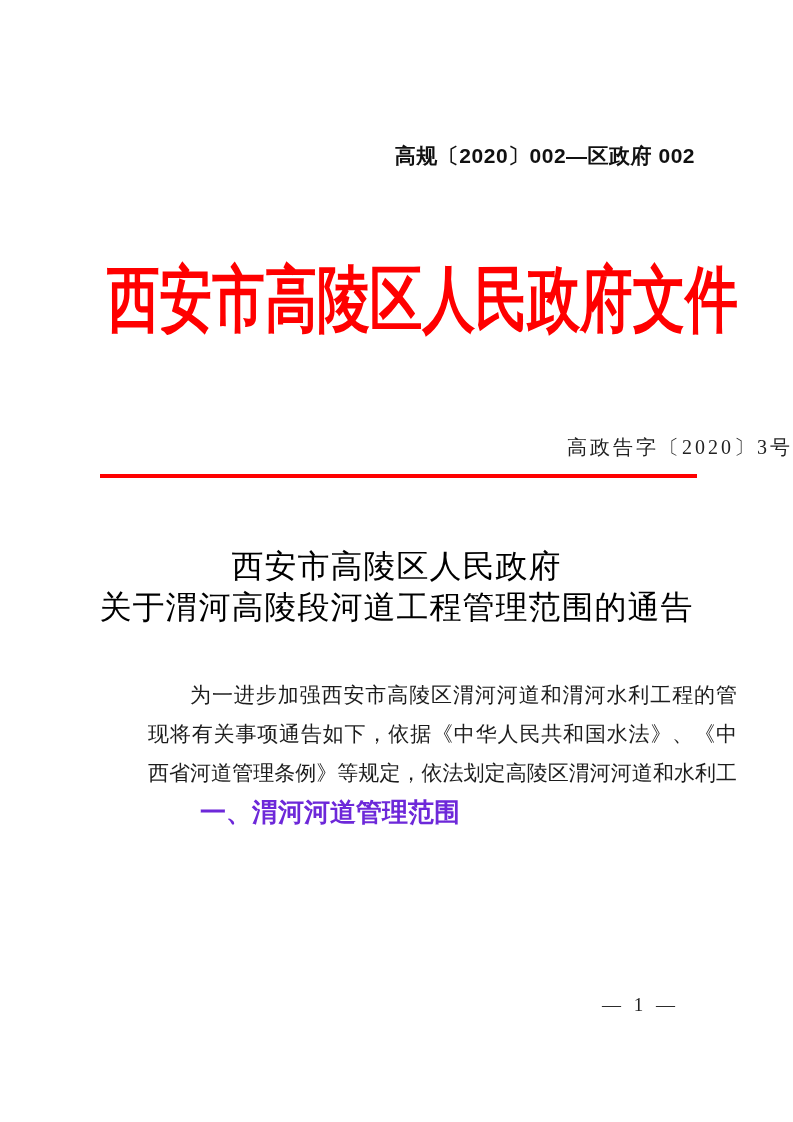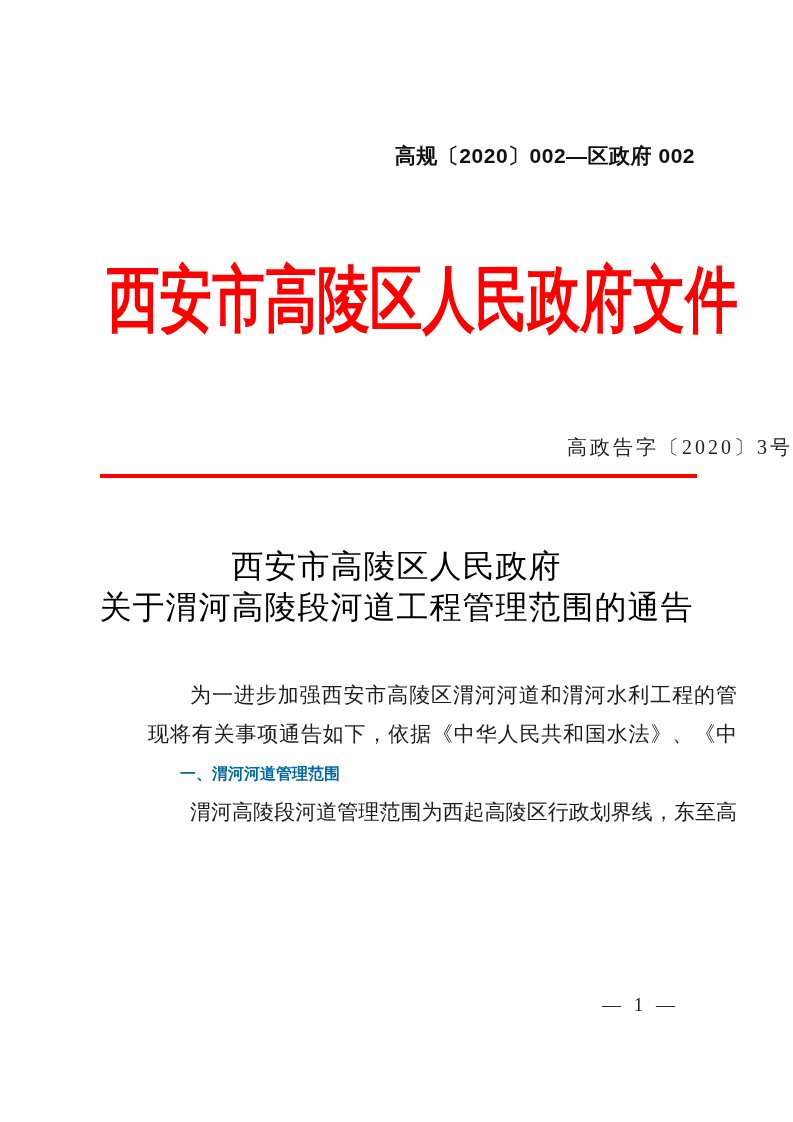--- a/index.html
+++ b/index.html
@@ -97,22 +97,22 @@
     white-space: normal;
     text-align: justify;
     text-align-last: justify;
   }
   .body-line.indent {
     text-indent: 2em;
   }
   .body-line.bold {
     font-family: "Liberation Sans", "DejaVu Sans", sans-serif;
     font-weight: bold;
-    font-size: 16px;
-    color: #0369a1;
+    font-size: 26px;
+    color: #6d28d9;
   }
   
   .page-number {
     position: absolute;
     top: 994px;
     right: 114px;
     font-size: 19px;
     letter-spacing: 4px;
     color: #222222;
     white-space: nowrap;
@@ -132,19 +132,19 @@
   <div class="red-line" style="background: rgb(255, 0, 0);"></div>
 
   <div class="main-title">
     <div>西安市高陵区人民政府</div>
     <div>关于渭河高陵段河道工程管理范围的通告</div>
   </div>
 
   <div class="doc-body">
       <div class="body-line justify indent">为一进步加强西安市高陵区渭河河道和渭河水利工程的管</div>
       <div class="body-line justify">现将有关事项通告如下，依据《中华人民共和国水法》、《中</div>
+      <div class="body-line justify">西省河道管理条例》等规定，依法划定高陵区渭河河道和水利工</div>
       <div class="body-line indent bold">一、渭河河道管理范围</div>
-      <div class="body-line justify indent">渭河高陵段河道管理范围为西起高陵区行政划界线，东至高</div>
     </div>
 
   <div class="page-number">— 1 —</div>
 
 </div>
 
 </body></html>

